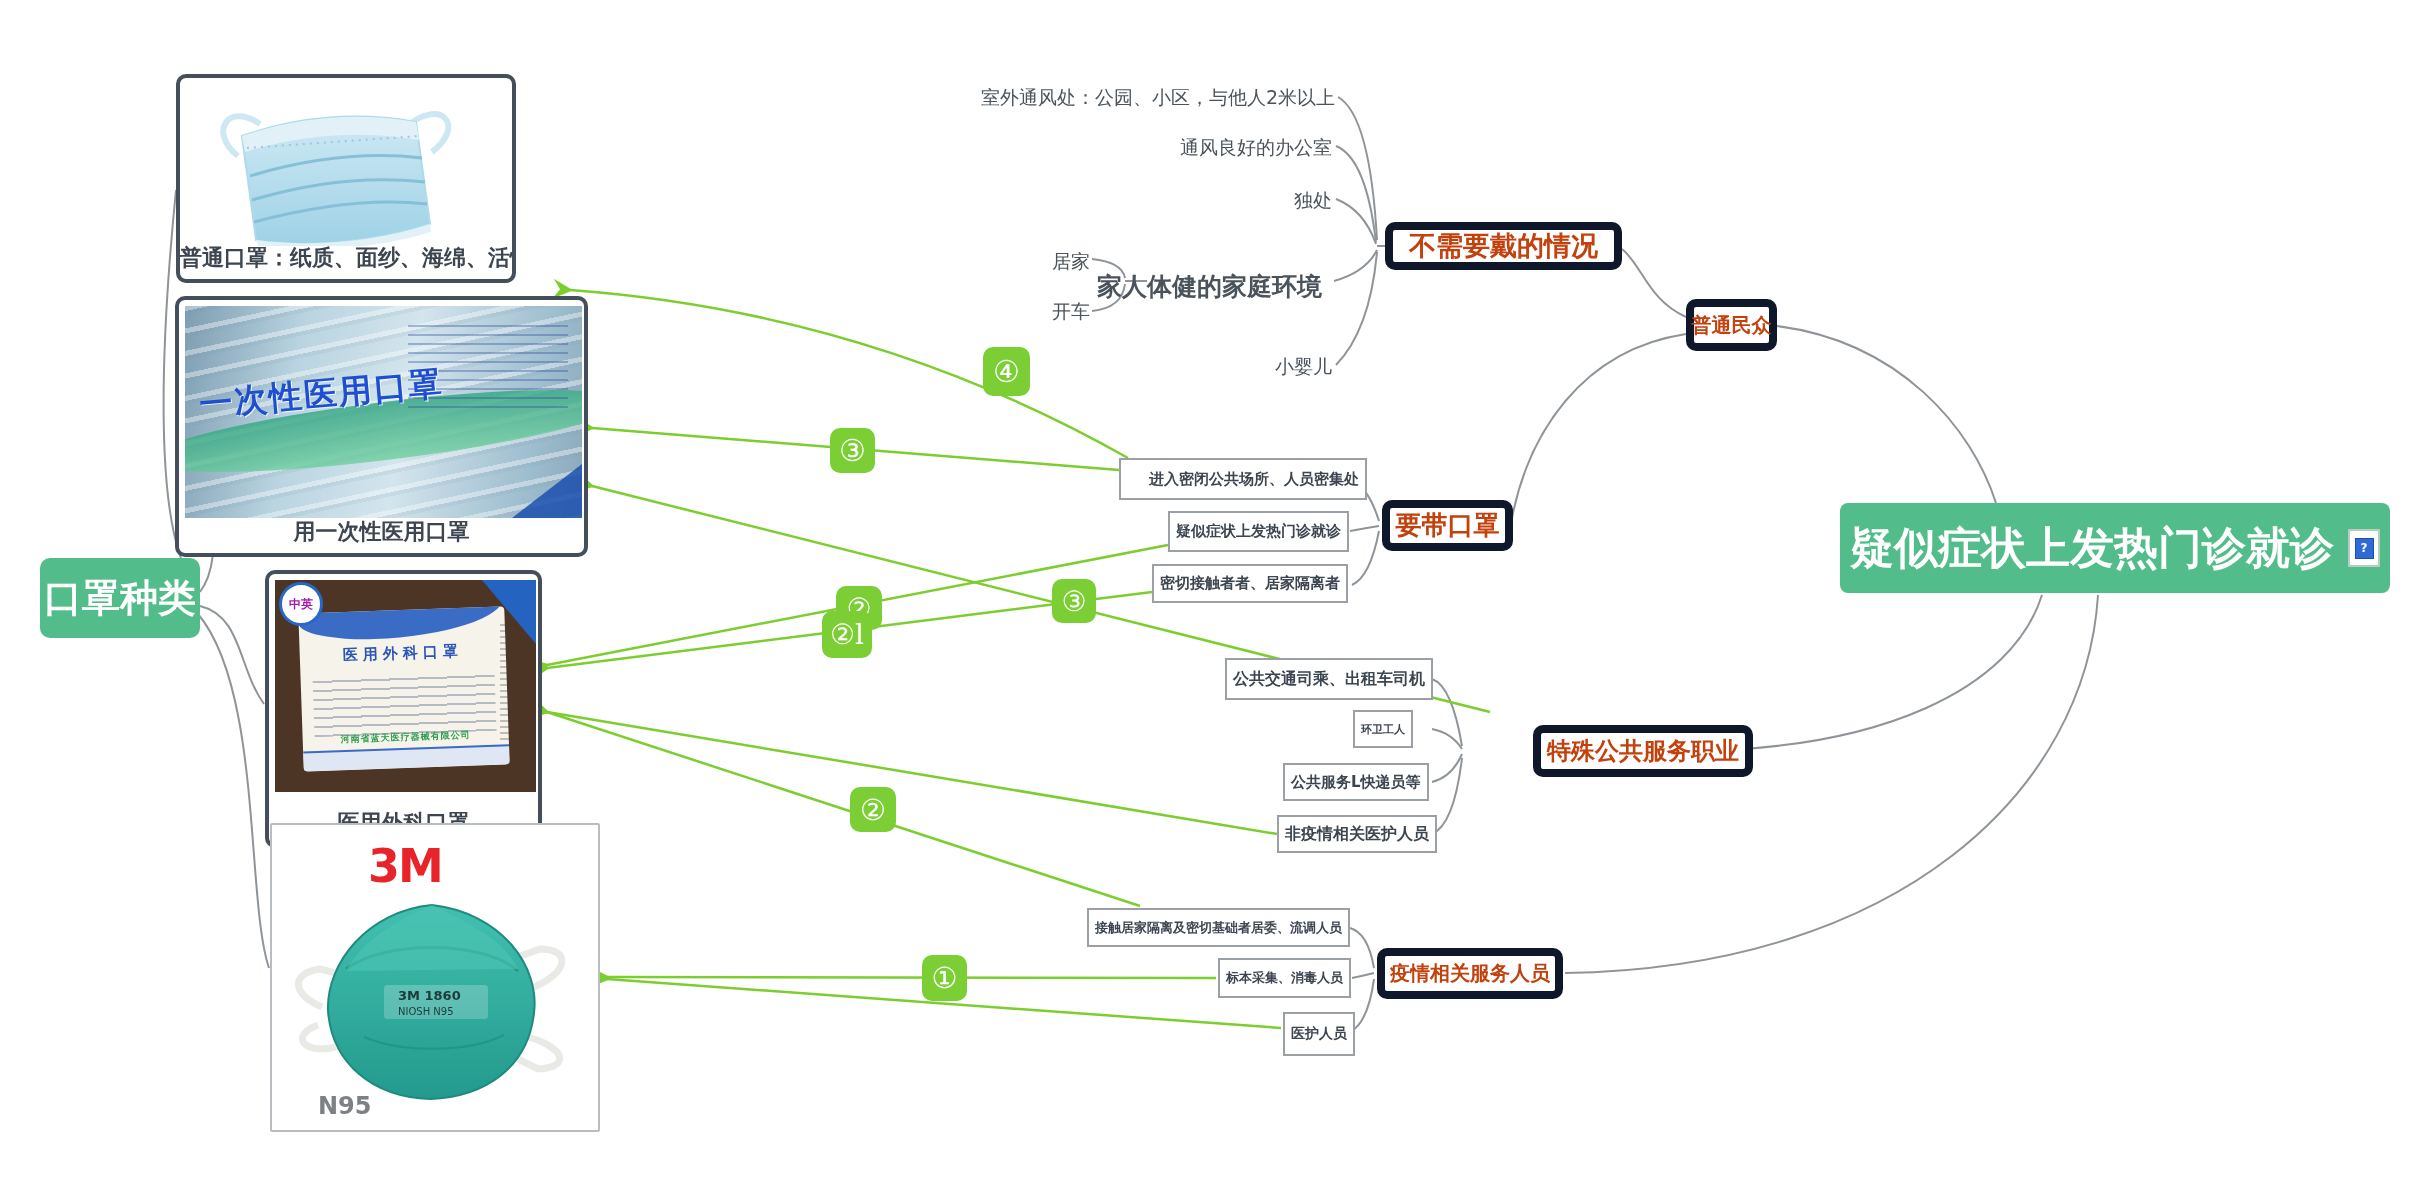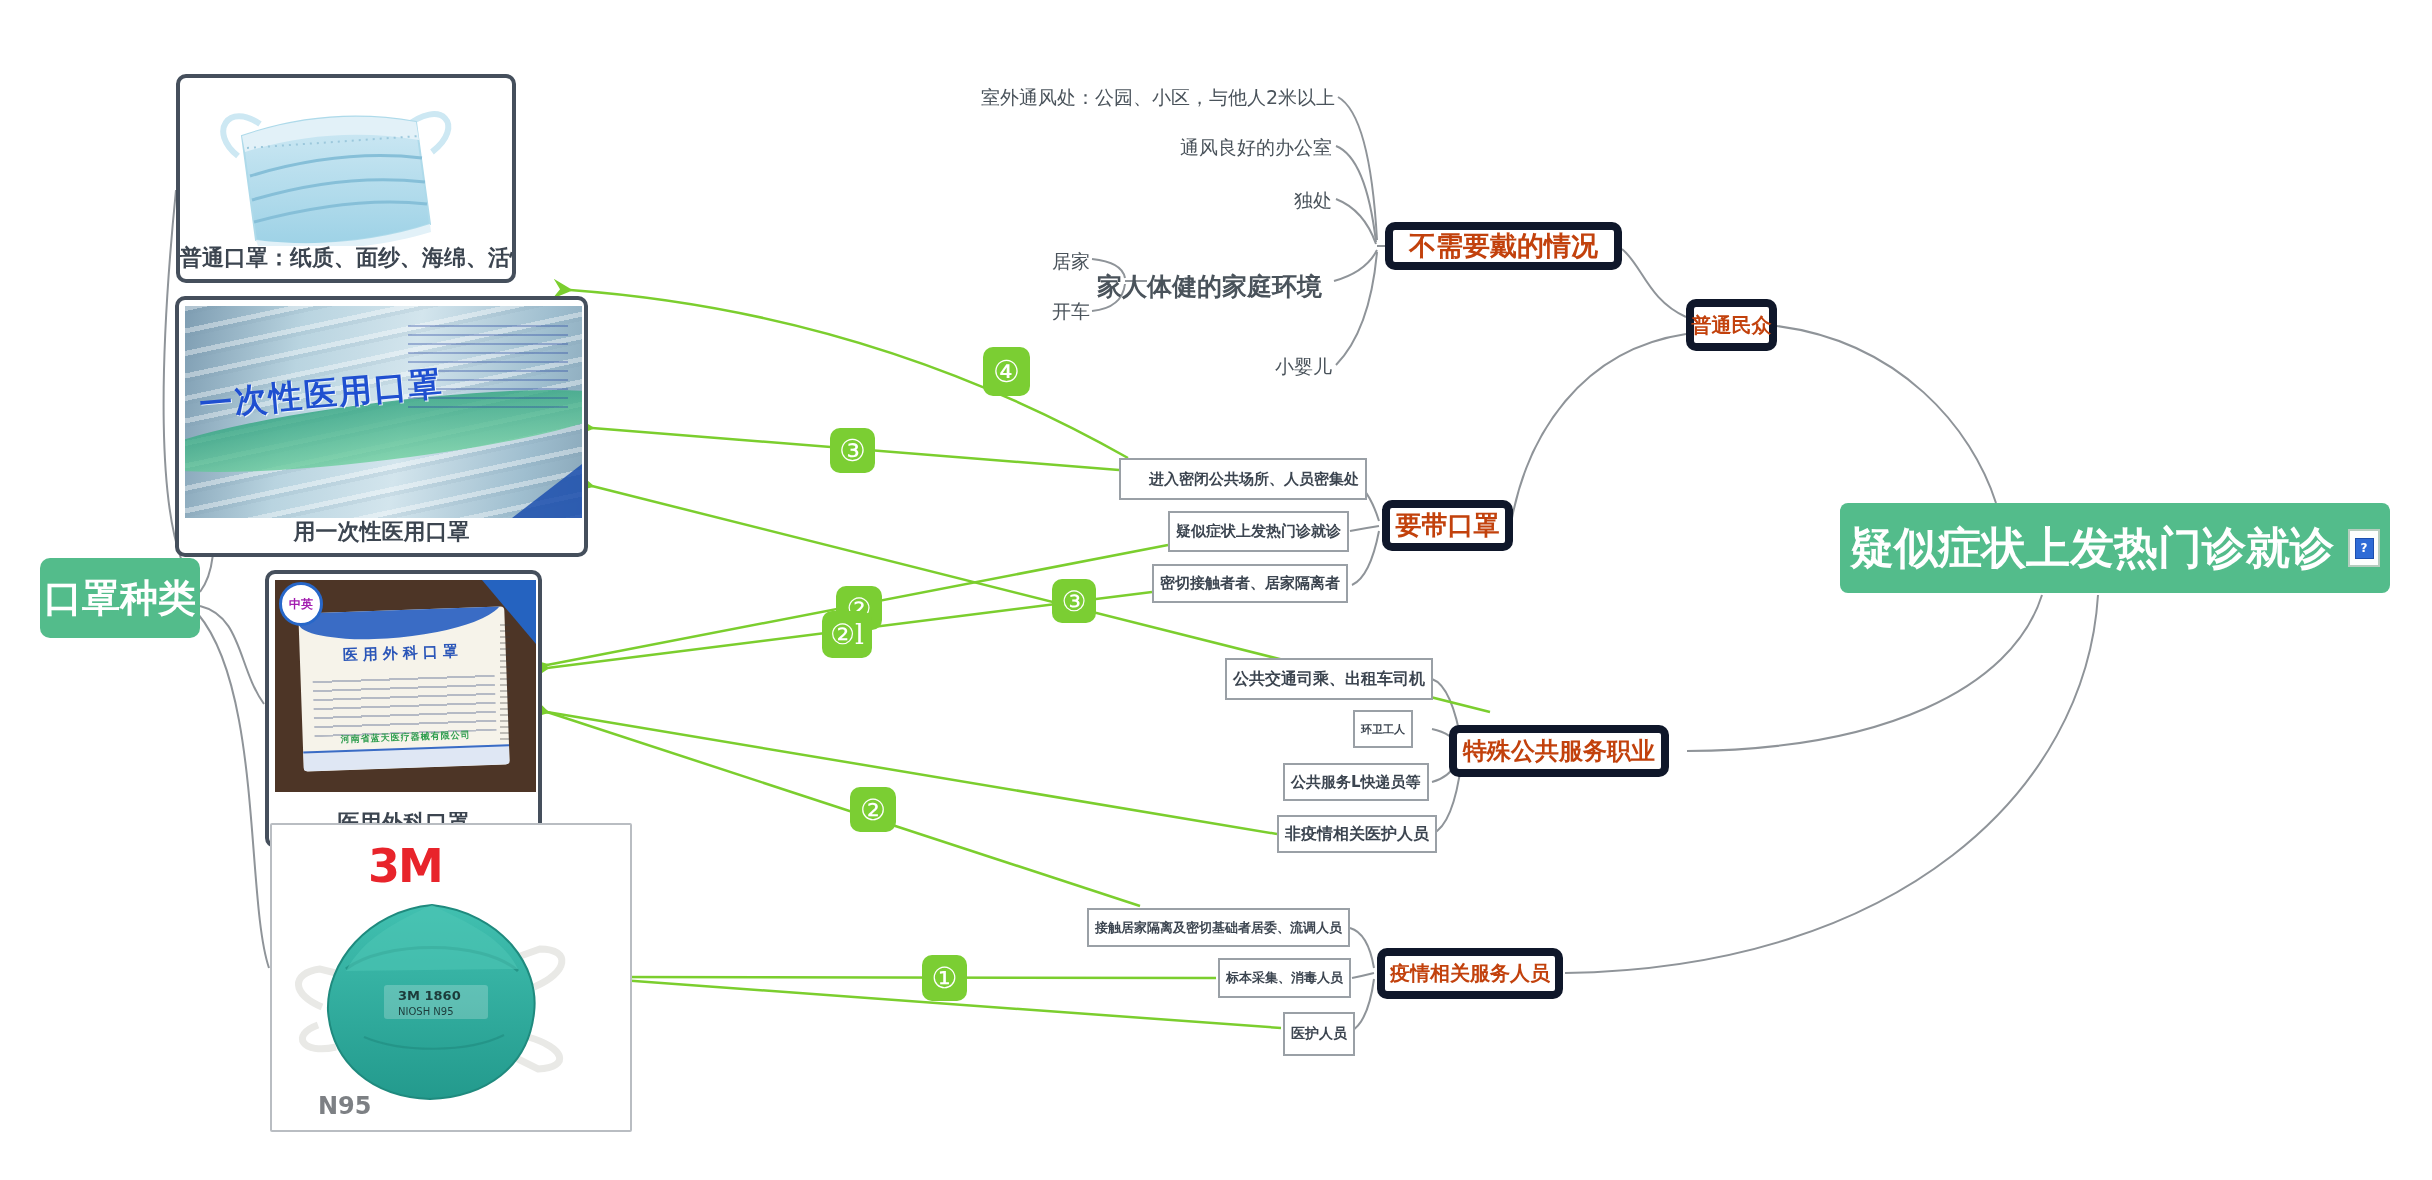--- a/index.html
+++ b/index.html
@@ -177,21 +177,21 @@
         <div class="cardfooter"></div>
       </div>
       <div class="sidestrip"></div>
       <div class="logocircle">
         <span>中英</span>
       </div>
     </div>
     <div class="caption">医用外科口罩</div>
   </div>
 
-  <div class="maskbox" style="left:270px;top:823px;width:362px;height:309px;border:2px solid #b9bdc2;border-radius:2px;">
+  <div class="maskbox" style="left:270px;top:823px;width:330px;height:309px;border:2px solid #b9bdc2;border-radius:2px;">
     <div class="brand3m">3M</div>
     <svg width="326" height="240" style="position:absolute;left:0;top:52px;">
       <path d="M50,130 C20,118 18,96 48,92 L80,100" stroke="#e9e9e6" stroke-width="7" fill="none"></path>
       <path d="M262,110 C296,96 300,72 268,72 L240,82" stroke="#e9e9e6" stroke-width="7" fill="none"></path>
       <path d="M64,170 C30,178 18,158 46,148" stroke="#e9e9e6" stroke-width="7" fill="none"></path>
       <path d="M256,160 C292,170 300,190 266,192 L238,178" stroke="#e9e9e6" stroke-width="7" fill="none"></path>
       <path d="M160,28 C230,36 268,90 262,136 C256,190 214,220 158,222 C100,220 60,186 56,134 C54,86 96,34 160,28 Z" fill="url(#teal)" stroke="#1f8a7e" stroke-width="2"></path>
       <path d="M74,92 C110,64 210,62 246,94" stroke="#1f8a7e" stroke-width="3" fill="none" opacity=".7"></path>
       <path d="M160,28 C196,46 230,60 246,92 L74,94 C92,60 126,44 160,28 Z" fill="#4cc4b4" opacity=".6"></path>
       <rect x="112" y="108" width="104" height="34" rx="3" fill="rgba(255,255,255,0.22)"></rect>
@@ -211,21 +211,21 @@
 
   <div class="node" style="left:1686px;top:299px;width:91px;height:52px;font-size:20px;">
     <span>普通民众</span>
   </div>
   <div class="node" style="left:1385px;top:222px;width:237px;height:48px;font-size:27px;">
     <span>不需要戴的情况</span>
   </div>
   <div class="node" style="left:1382px;top:500px;width:131px;height:51px;font-size:26px;">
     <span>要带口罩</span>
   </div>
-  <div class="node" style="left:1449px;top:725px;width:220px;height:52px;font-size:24px;">
+  <div class="node" style="left:1533px;top:725px;width:220px;height:52px;font-size:24px;">
     <span>特殊公共服务职业</span>
   </div>
   <div class="node" style="left:1377px;top:948px;width:186px;height:51px;font-size:20px;">
     <span>疫情相关服务人员</span>
   </div>
 
   <div class="plain" style="right:1097px;top:85px;font-size:19px;">
     <span>室外通风处：公园、小区，与他人2米以上</span>
   </div>
   <div class="plain" style="right:1100px;top:135px;font-size:19px;">

